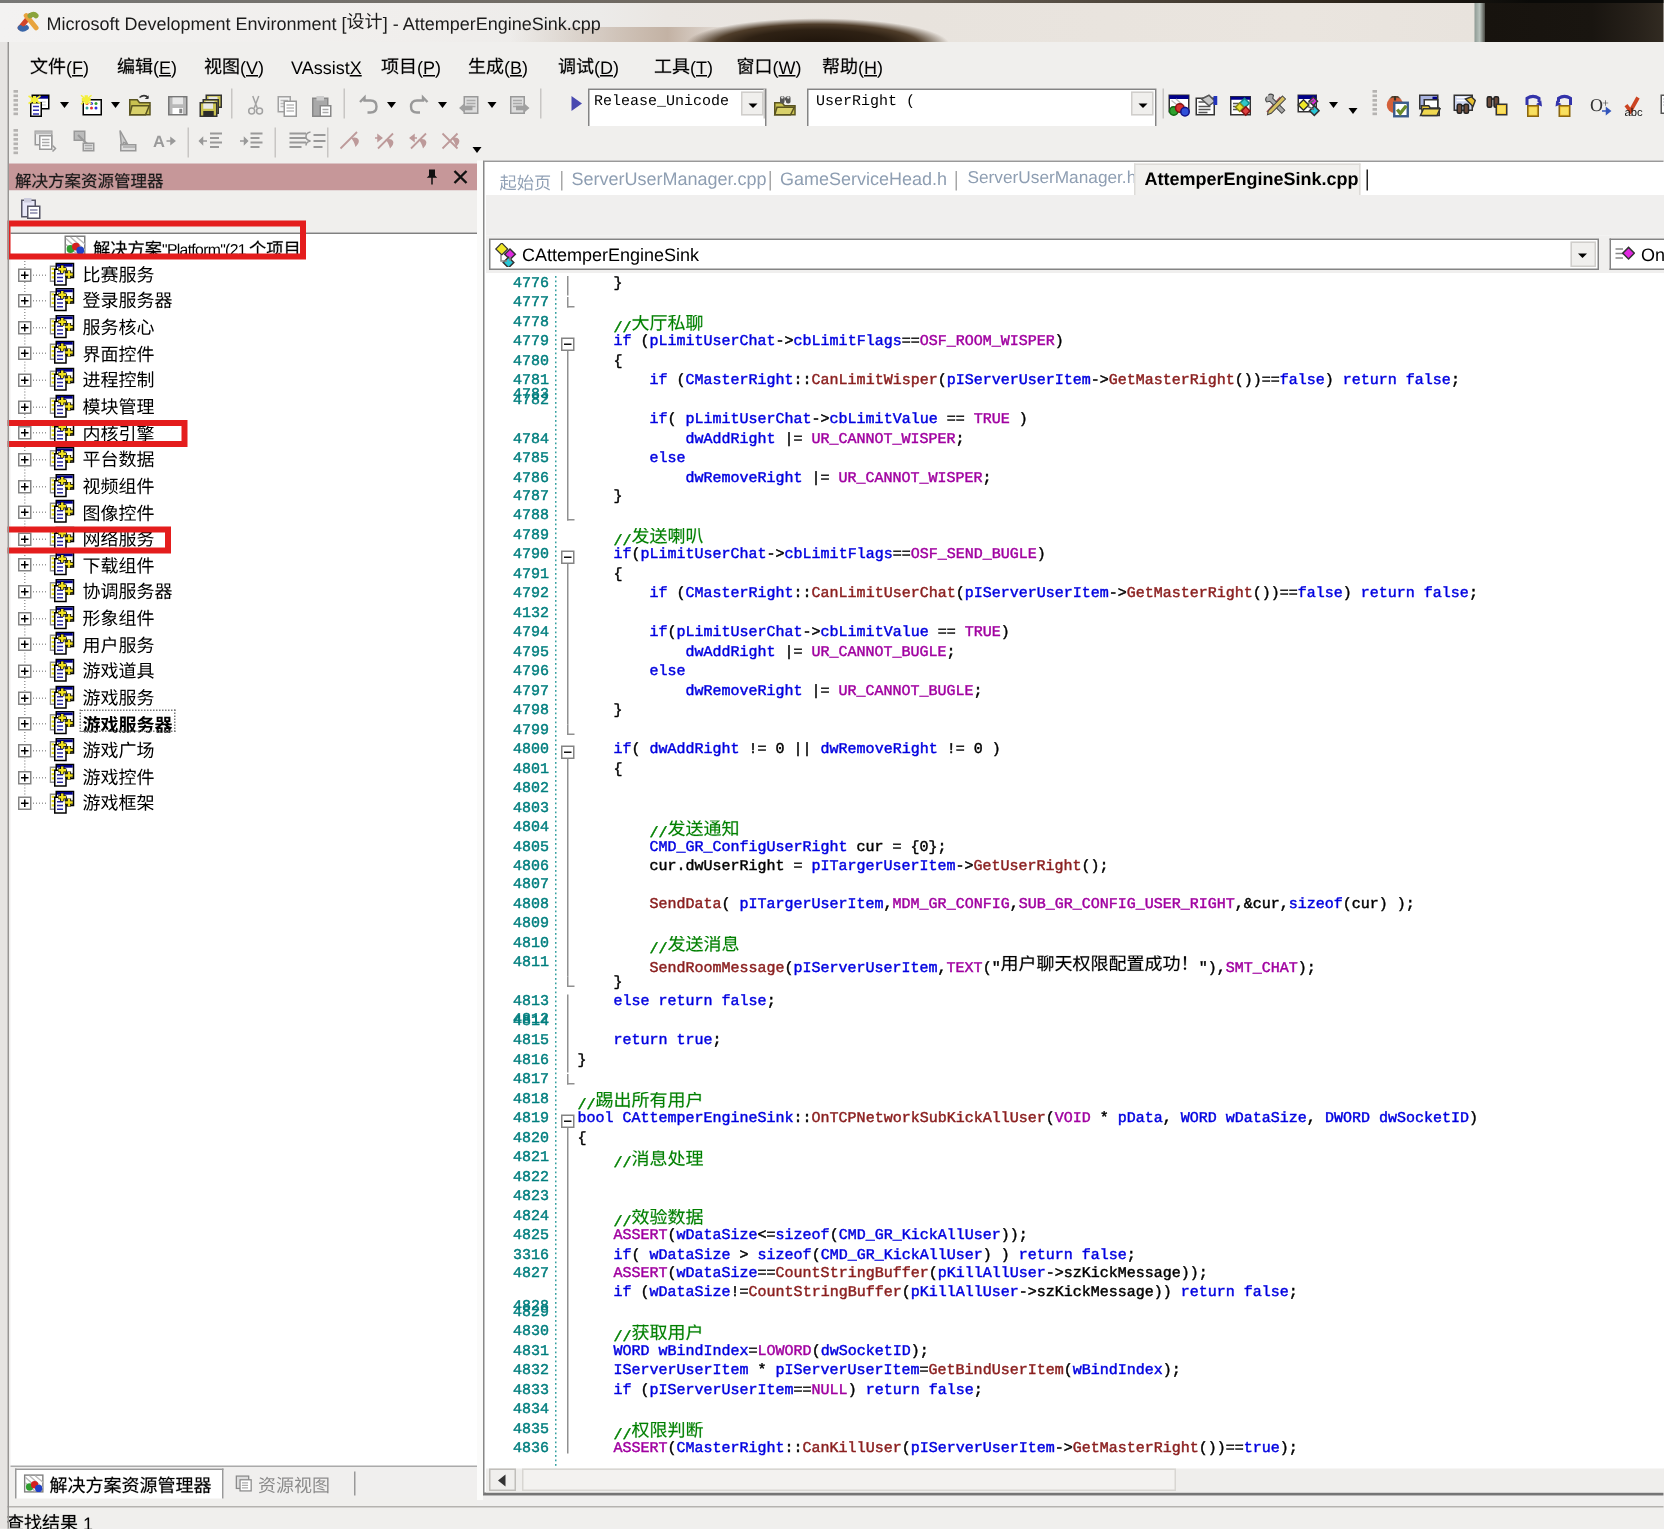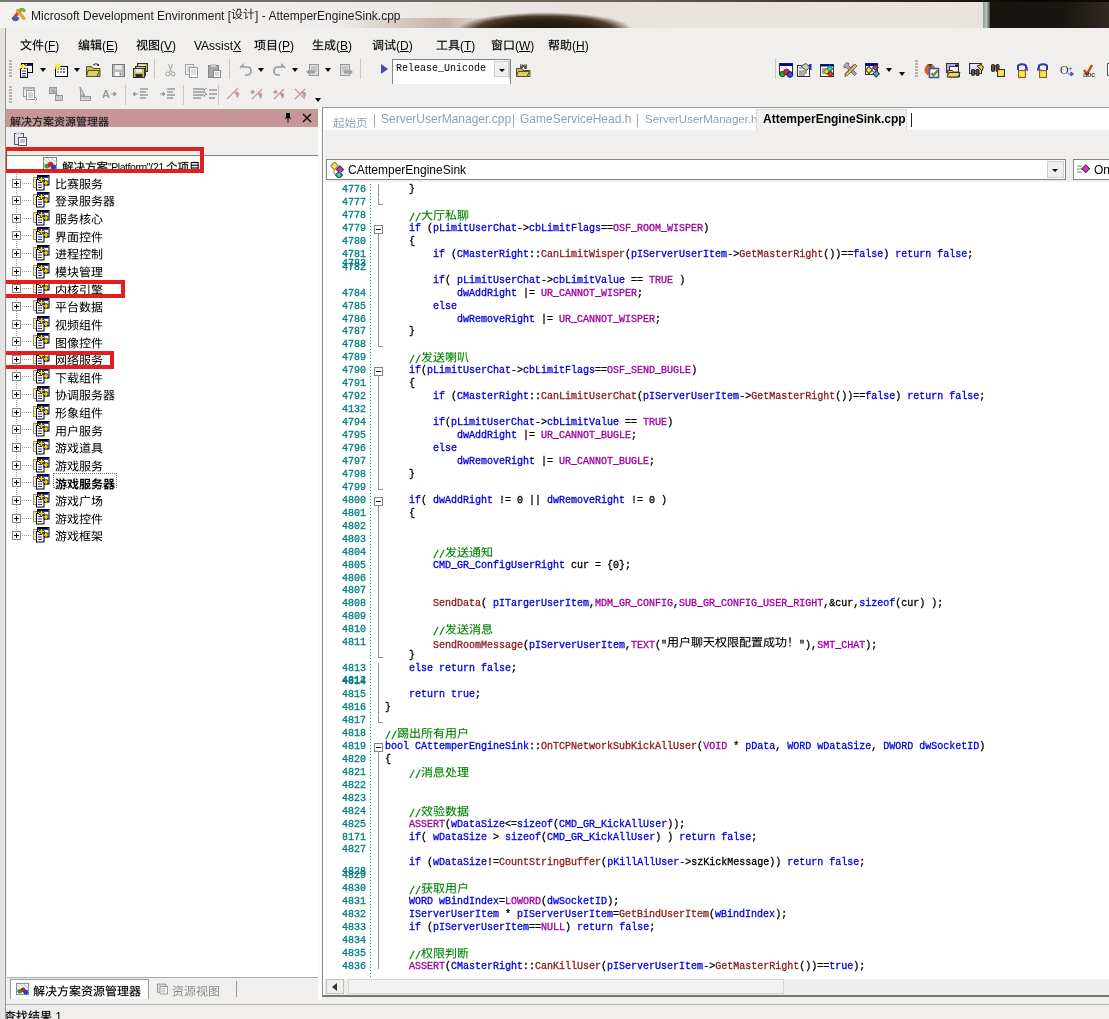--- a/index.html
+++ b/index.html
@@ -208,20 +208,24 @@
     <div class="sep" style="left:503px"></div>
     <svg class="abs" style="left:509px;top:6px" width="17" height="17" viewBox="0 0 17 17">
       <path d="M1.5 6.5h5l1.5 2h7v6h-13.5z" fill="#c9c150" stroke="#5a5420"></path>
       <path d="M3 9.5h11.5l-2.5 5H1.5z" fill="#d8d06a" stroke="#5a5420"></path>
       <rect x="5" y="2" width="3" height="5" rx="1.2" fill="#555"></rect>
       <rect x="9" y="2" width="3" height="5" rx="1.2" fill="#555"></rect>
       <rect x="8" y="3" width="1" height="2" fill="#555"></rect>
       <circle cx="6.5" cy="3" r="0.8" fill="#ddd"></circle>
       <circle cx="10.5" cy="3" r="0.8" fill="#ddd"></circle>
     </svg>
+    <div class="cbx" style="left:532px;top:3px;width:233px">
+      <span style="position:absolute;left:5px;top:3px;font:10px 'Liberation Mono'">UserRight (</span>
+      <span class="dbtn"></span>
+    </div>
     <div class="sep" style="left:769px"></div>
     <svg class="abs" style="left:772px;top:6px" width="17" height="17" viewBox="0 0 17 17">
       <rect x="1.5" y="1.5" width="13" height="11" fill="#fff" stroke="#333"></rect>
       <rect x="1.5" y="1.5" width="13" height="2.5" fill="#000089"></rect>
       <path d="M3 5l9 7M6 4l8 7M3 9l5 4" stroke="#bbb"></path>
       <circle cx="4.5" cy="12" r="2.8" fill="#2ea02e" stroke="#116611"></circle>
       <circle cx="8.5" cy="10" r="2.8" fill="#d83030" stroke="#881111"></circle>
       <circle cx="12" cy="12.5" r="2.8" fill="#3050d8" stroke="#111188"></circle>
     </svg>
     <svg class="abs" style="left:790px;top:6px" width="17" height="17" viewBox="0 0 17 17">
@@ -1039,20 +1043,21 @@
           <g transform="translate(0,9.5) scale(0.012)" fill="#008000" stroke="#008000" stroke-width="10">
             <use href="#g53d1" x="0"></use>
             <use href="#g9001" x="1000"></use>
             <use href="#g901a" x="2000"></use>
             <use href="#g77e5" x="3000"></use>
           </g>
         </svg></div>
       <div class="lnum" style="top:377.5px">4805</div>
       <div class="cline" style="top:377.5px"><span class="b">        </span><span class="k">CMD_GR_ConfigUserRight</span><span class="b"> cur = {0};</span></div>
       <div class="lnum" style="top:390.5px">4806</div>
+      <div class="cline" style="top:390.5px"><span class="b">        cur.dwUserRight = </span><span class="k">pITargerUserItem</span><span class="b">-&gt;</span><span class="f">GetUserRight</span><span class="b">();</span></div>
       <div class="lnum" style="top:403.4px">4807</div>
       <div class="cline" style="top:403.4px"></div>
       <div class="lnum" style="top:416.4px">4808</div>
       <div class="cline" style="top:416.4px"><span class="b">        </span><span class="f">SendData</span><span class="b">( </span><span class="k">pITargerUserItem</span><span class="b">,</span><span class="m">MDM_GR_CONFIG</span><span class="b">,</span><span class="m">SUB_GR_CONFIG_USER_RIGHT</span><span class="b">,&amp;cur,</span><span class="k">sizeof</span><span class="b">(cur) );</span></div>
       <div class="lnum" style="top:429.3px">4809</div>
       <div class="cline" style="top:429.3px"></div>
       <div class="lnum" style="top:442.3px">4810</div>
       <div class="cline" style="top:442.3px"><span class="c">        //</span><svg class="cjk" width="48" height="14" viewBox="0 0 48 14" style="vertical-align:-3px">
           <g transform="translate(0,9.5) scale(0.012)" fill="#008000" stroke="#008000" stroke-width="10">
             <use href="#g53d1" x="0"></use>
@@ -1124,23 +1129,24 @@
       <div class="cline" style="top:623.6px"><span class="c">    //</span><svg class="cjk" width="48" height="14" viewBox="0 0 48 14" style="vertical-align:-3px">
           <g transform="translate(0,9.5) scale(0.012)" fill="#008000" stroke="#008000" stroke-width="10">
             <use href="#g6548" x="0"></use>
             <use href="#g9a8c" x="1000"></use>
             <use href="#g6570" x="2000"></use>
             <use href="#g636e" x="3000"></use>
           </g>
         </svg></div>
       <div class="lnum" style="top:636.5px">4825</div>
       <div class="cline" style="top:636.5px"><span class="b">    </span><span class="m">ASSERT</span><span class="b">(</span><span class="k">wDataSize</span><span class="b">&lt;=</span><span class="k">sizeof</span><span class="b">(</span><span class="k">CMD_GR_KickAllUser</span><span class="b">));</span></div>
-      <div class="lnum" style="top:649.5px">8171</div>
+      <div class="lnum" style="top:649.5px">3316</div>
       <div class="cline" style="top:649.5px"><span class="b">    </span><span class="k">if</span><span class="b">( </span><span class="k">wDataSize</span><span class="b"> &gt; </span><span class="k">sizeof</span><span class="b">(</span><span class="k">CMD_GR_KickAllUser</span><span class="b">) ) </span><span class="k">return</span><span class="b"> </span><span class="k">false</span><span class="b">;</span></div>
       <div class="lnum" style="top:662.4px">4827</div>
+      <div class="cline" style="top:662.4px"><span class="b">    </span><span class="m">ASSERT</span><span class="b">(</span><span class="k">wDataSize</span><span class="b">==</span><span class="f">CountStringBuffer</span><span class="b">(</span><span class="k">pKillAllUser</span><span class="b">-&gt;szKickMessage));</span></div>
       <div class="lnum" style="top:684px">4828</div>
       <div class="cline" style="top:675.4px"><span class="b">    </span><span class="k">if</span><span class="b"> (</span><span class="k">wDataSize</span><span class="b">!=</span><span class="f">CountStringBuffer</span><span class="b">(</span><span class="k">pKillAllUser</span><span class="b">-&gt;szKickMessage)) </span><span class="k">return</span><span class="b"> </span><span class="k">false</span><span class="b">;</span></div>
       <div class="lnum" style="top:688.3px">4829</div>
       <div class="cline" style="top:688.3px"></div>
       <div class="lnum" style="top:701.3px">4830</div>
       <div class="cline" style="top:701.3px"><span class="c">    //</span><svg class="cjk" width="48" height="14" viewBox="0 0 48 14" style="vertical-align:-3px">
           <g transform="translate(0,9.5) scale(0.012)" fill="#008000" stroke="#008000" stroke-width="10">
             <use href="#g83b7" x="0"></use>
             <use href="#g53d6" x="1000"></use>
             <use href="#g7528" x="2000"></use>

